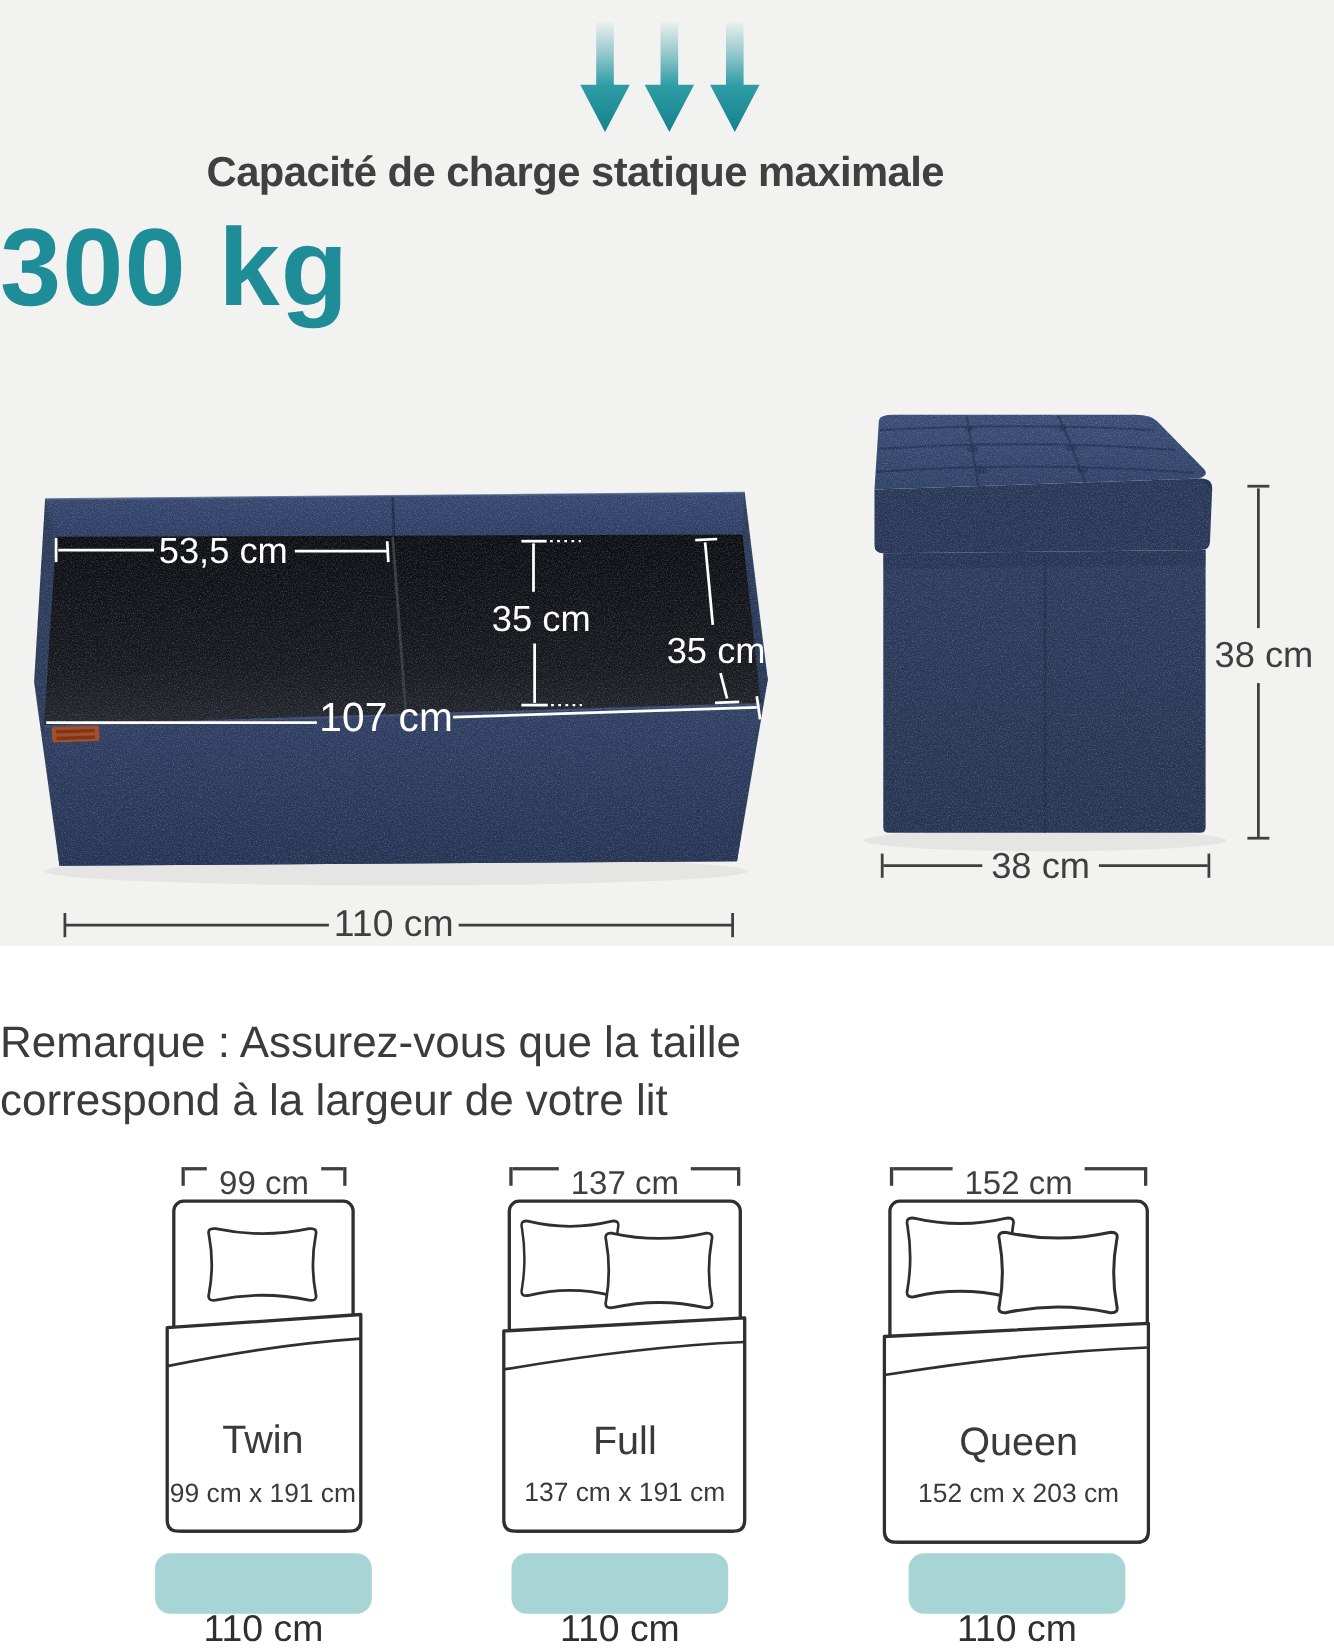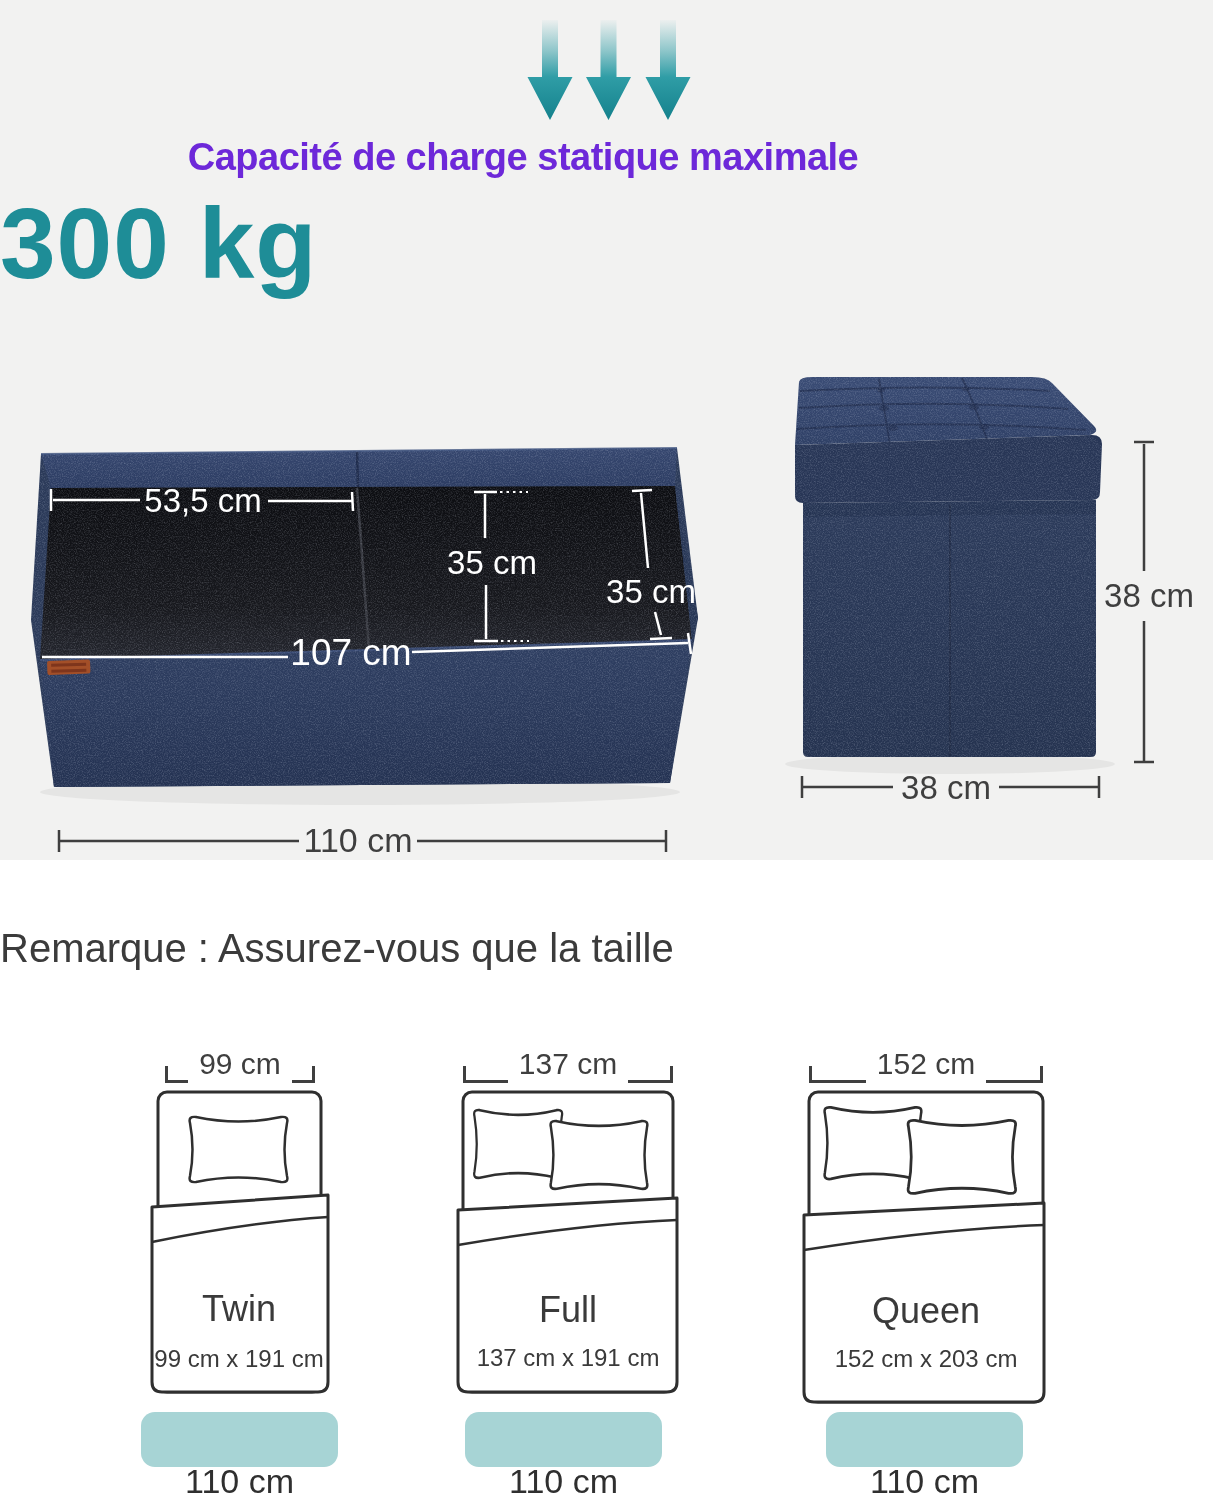--- a/index.html
+++ b/index.html
@@ -5,32 +5,32 @@
   html,body{margin:0;padding:0;background:#ffffff;}
   .page{
     position:relative;width:1213px;height:1500px;overflow:hidden;
     background:#ffffff;
     font-family:"Liberation Sans","DejaVu Sans",sans-serif;
     -webkit-font-smoothing:antialiased;
   }
   .gray-section{position:absolute;left:0;top:0;width:1213px;height:860px;background:#f2f2f1;}
   .hdr-title{
     position:absolute;left:0;top:136px;width:1046px;text-align:center;
-    font-size:38px;font-weight:600;letter-spacing:-0.5px;color:#6d28d9;
+    font-size:38px;font-weight:600;letter-spacing:-0.5px;color:#404040;
   }
   .hdr-capacity{
     position:absolute;left:0;top:186px;width:1213px;text-align:left;
     font-size:100px;font-weight:600;color:#1e8d97;letter-spacing:1px;
   }
   .overlay-svg{position:absolute;left:0;top:0;}
   .note{
     position:absolute;left:0;top:922px;width:1213px;text-align:left;
     font-size:40px;font-weight:500;color:#3b3b3b;line-height:53px;
   }
-  .dimline{position:absolute;display:flex;align-items:flex-end;height:22px;}
+  .dimline{position:absolute;display:flex;align-items:flex-start;height:22px;}
   .dimline .tick{flex:0 0 auto;width:3px;height:17px;background:#3f3f3f;}
   .dimline .seg{flex:1 1 0;height:3px;background:#3f3f3f;}
   .dimline .lbl{
     flex:0 0 auto;padding:0 11px;font-size:30px;font-weight:500;color:#3f3f3f;
     white-space:nowrap;transform:translateY(-2px);
   }
   .bed-svg{position:absolute;}
   .bench{position:absolute;width:197px;height:55px;border-radius:14px;background:#a7d4d5;}
   .bench-label{
     position:absolute;width:197px;text-align:center;top:1462px;
@@ -194,20 +194,21 @@
         <path d="M999,787 L1098,787"></path>
         <path d="M1099,776 L1099,798"></path>
       </g>
       <text class="dim-dark" x="1149" y="595" font-size="33" text-anchor="middle" dominant-baseline="central">38 cm</text>
       <text class="dim-dark" x="946" y="787" font-size="33" text-anchor="middle" dominant-baseline="central">38 cm</text>
     </g>
   </svg>
 
   <div class="note">
     <div>Remarque : Assurez-vous que la taille</div>
+    <div>correspond à la largeur de votre lit</div>
   </div>
 
   <svg width="0" height="0" style="position:absolute" aria-hidden="true">
     <defs>
       <path id="pillow" d="M5,10 Q3,3 11,4 Q53.5,13 96,4 Q104,3 102,10 Q97,36.5 102,63 Q104,70 96,69 Q53.5,60 11,69 Q3,70 5,63 Q10,36.5 5,10 Z" fill="#ffffff" stroke="#2f2f2f" stroke-width="2.5" stroke-linejoin="round"></path>
     </defs>
   </svg>
 
   <div class="dimline" style="left:165px;top:1061px;width:150px;">
     <span class="tick"></span>

